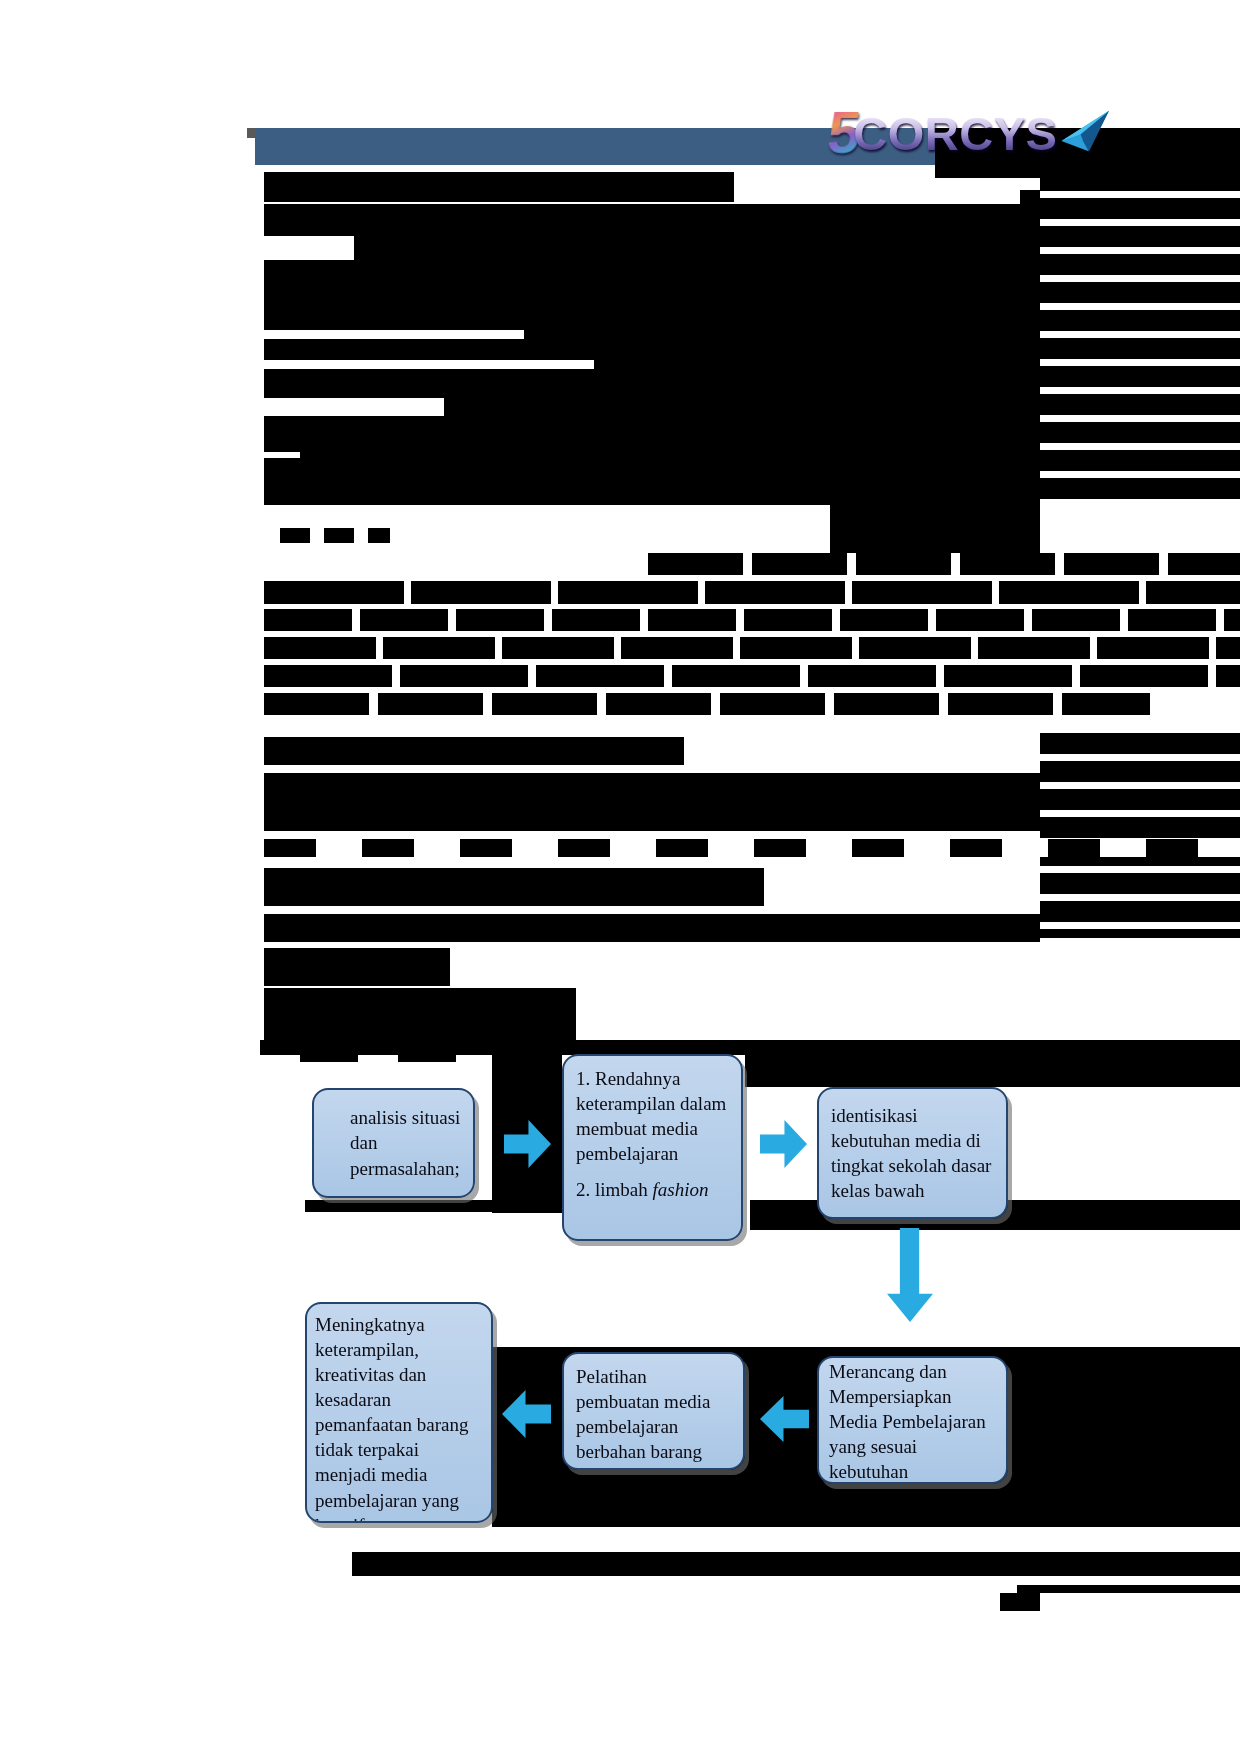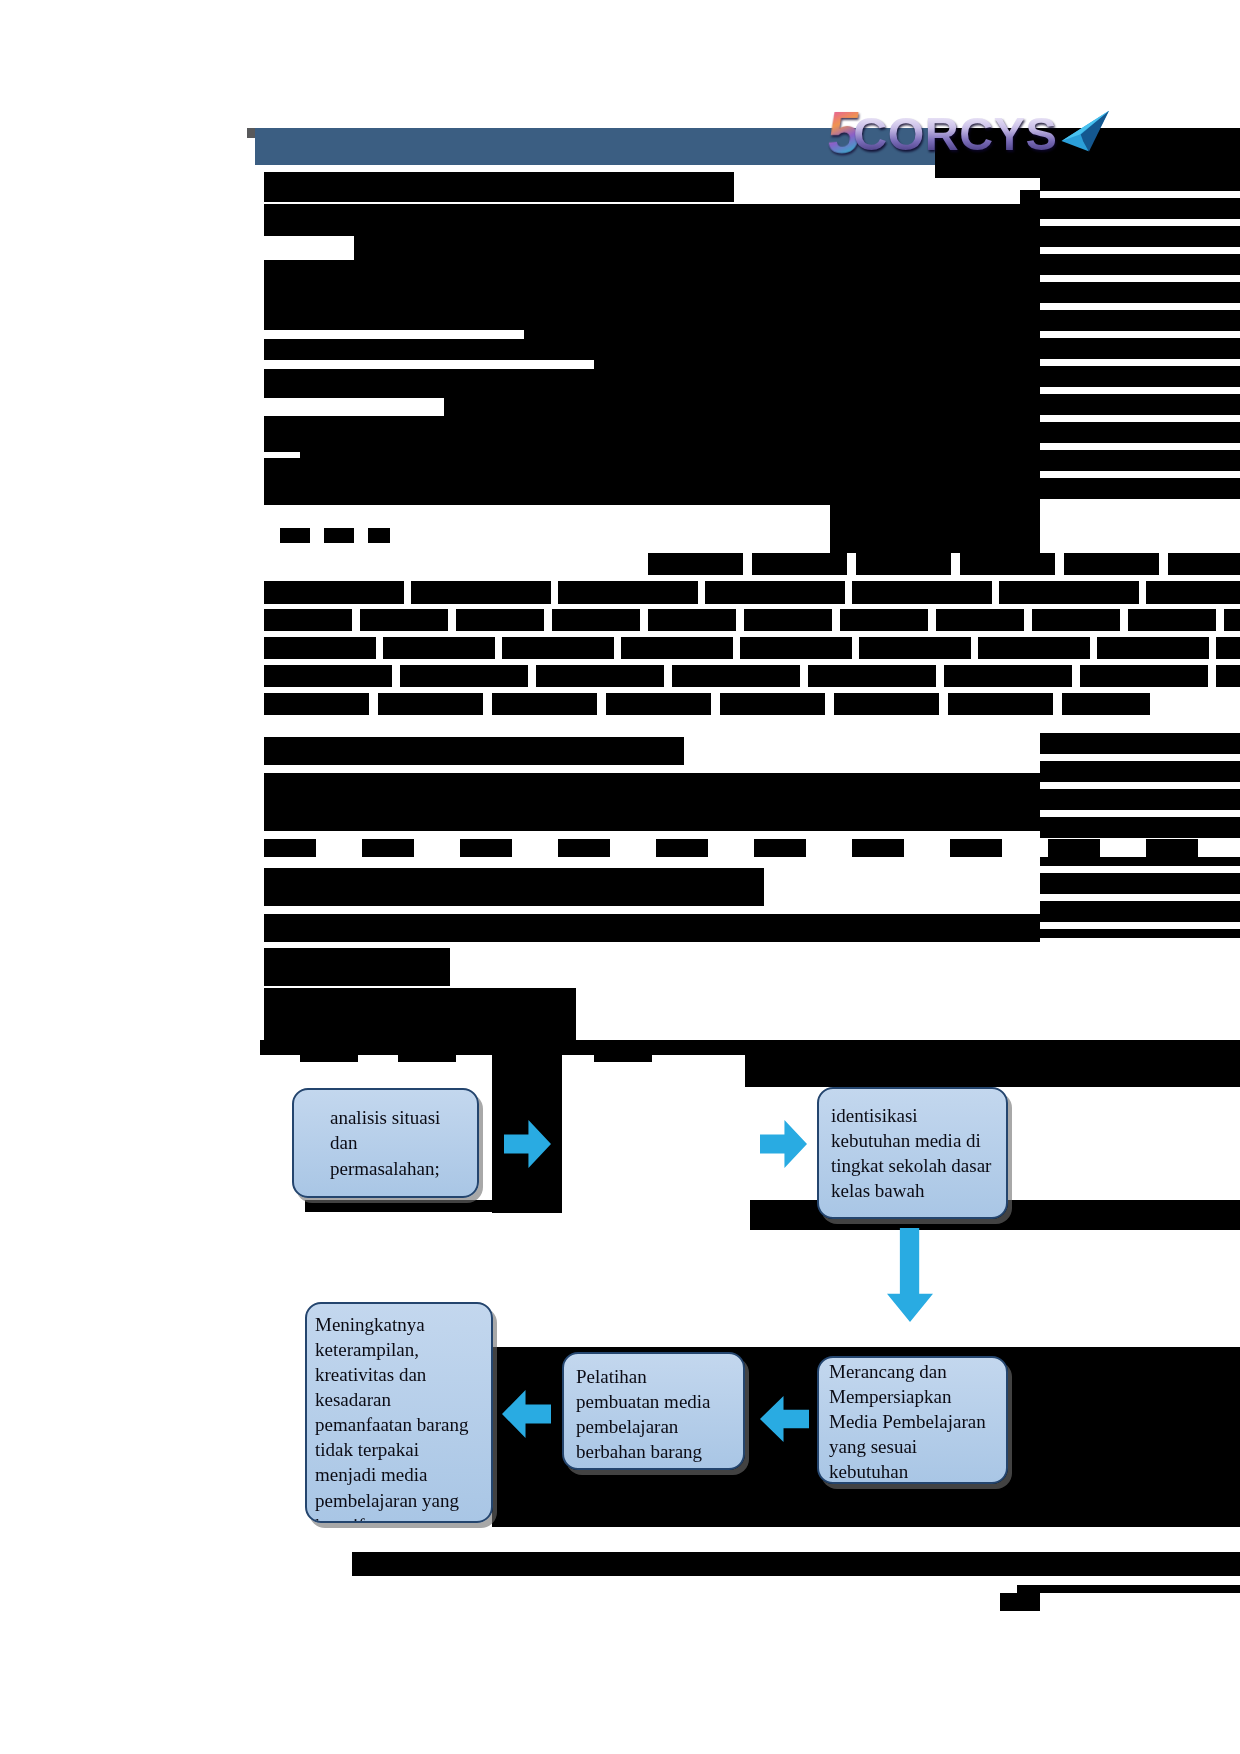--- a/index.html
+++ b/index.html
@@ -89,24 +89,28 @@
   <div class="rd" style="left:264px;top:988px;width:312px;height:58px;"></div>
   <div class="wline" style="left:300px;top:1049px;width:360px;height:13px;--w:58px;--g:40px;"></div>
 
   <div class="rd" style="left:260px;top:1040px;width:980px;height:15px;"></div>
   <div class="rd" style="left:745px;top:1040px;width:495px;height:47px;"></div>
   <div class="rd" style="left:492px;top:1055px;width:70px;height:158px;"></div>
   <div class="rd" style="left:305px;top:1200px;width:187px;height:12px;"></div>
   <div class="rd" style="left:750px;top:1200px;width:490px;height:30px;"></div>
   <div class="rd" style="left:492px;top:1347px;width:748px;height:180px;"></div>
 
-  <div class="fbox center" style="left:292px;top:1088px;width:187px;height:110px;padding-left:36px;">
+  <div class="fbox center" style="left:312px;top:1088px;width:163px;height:110px;padding-left:36px;">
     <span>analisis situasi dan permasalahan;</span>
   </div>
 
+  <div class="fbox" style="left:562px;top:1054px;width:181px;height:187px;">
+    <div>1. Rendahnya keterampilan dalam membuat media pembelajaran</div>
+    <div class="p2"><span>2. limbah </span><span class="ital">fashion</span></div>
+  </div>
 
   <div class="fbox center" style="left:817px;top:1087px;width:191px;height:132px;">
     <span>identisikasi kebutuhan media di tingkat sekolah dasar kelas bawah</span>
   </div>
 
   <div class="fbox" style="left:817px;top:1356px;width:191px;height:128px;padding:1px 10px;">
     <span>Merancang dan Mempersiapkan Media Pembelajaran yang sesuai kebutuhan</span>
   </div>
 
   <div class="fbox" style="left:562px;top:1352px;width:183px;height:118px;">

